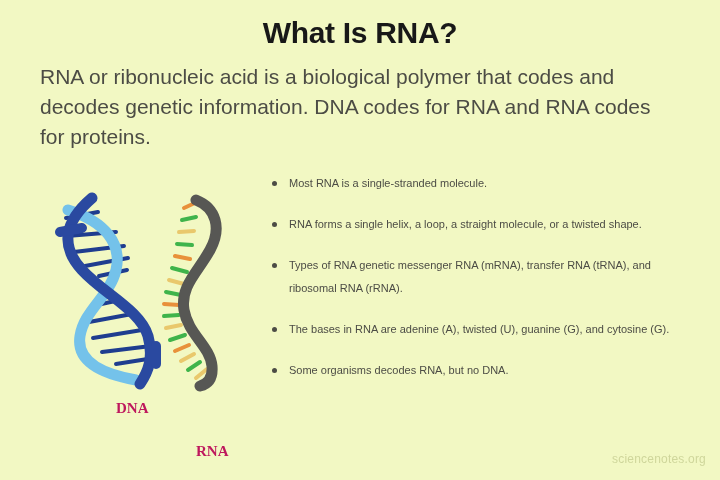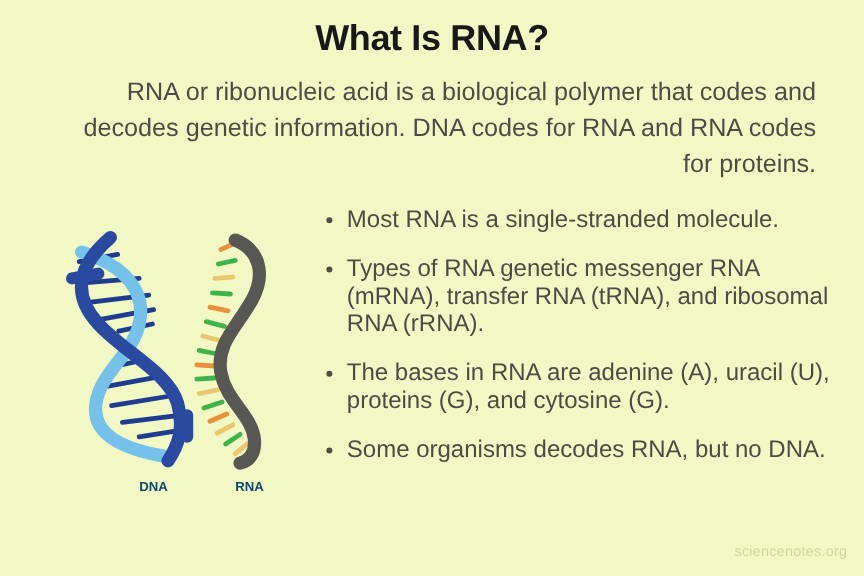--- a/index.html
+++ b/index.html
@@ -33,21 +33,21 @@
     font-weight: bold;
     color: #181818;
     letter-spacing: -0.3px;
     font-family: "Liberation Sans", sans-serif;
   }
   .intro {
     position: absolute;
     top: 62px;
     left: 40px;
     width: 640px;
-    text-align: right;
+    text-align: left;
     font-size: 21px;
     line-height: 30px;
     color: #4c4c45;
     font-family: "Liberation Sans", sans-serif;
   }
 
   
   .illustration {
     position: absolute;
     left: 44px;
@@ -61,40 +61,40 @@
   .captions {
     position: absolute;
     left: 44px;
     top: 400px;
     width: 232px;
     height: 24px;
   }
   .caption {
     position: absolute;
     top: 0;
-    font-size: 11px;
+    font-size: 15px;
     font-weight: bold;
-    color: #0c4a6e;
-    font-family: Liberation Sans, sans-serif;
+    color: #be185d;
+    font-family: Liberation Serif, serif;
   }
   .caption-dna { left: 72px; }
-  .caption-rna { left: 152px; }
+  .caption-rna { left: 152px; margin-top: 43px; }
 
   
   .facts {
     position: absolute;
     left: 268px;
     top: 172px;
     width: 430px;
   }
   .fact {
     position: relative;
     padding-left: 21px;
     margin-bottom: 18px;
-    font-size: 20px;
+    font-size: 11px;
     line-height: 23px;
     color: #4c4c45;
     font-family: "Liberation Sans", sans-serif;
   }
   .fact:last-child { margin-bottom: 0; }
   .fact .dot {
     position: absolute;
     left: 4px;
     top: 9px;
     width: 5px;
@@ -192,25 +192,29 @@
     <span class="caption caption-rna">RNA</span>
   </div>
 
   <div class="facts">
     <div class="fact">
       <span class="dot"></span>
       <span>Most RNA is a single-stranded molecule.</span>
     </div>
     <div class="fact">
       <span class="dot"></span>
+      <span>RNA forms a single helix, a loop, a straight molecule, or a twisted shape.</span>
+    </div>
+    <div class="fact">
+      <span class="dot"></span>
       <span>Types of RNA genetic messenger RNA (mRNA), transfer RNA (tRNA), and ribosomal RNA (rRNA).</span>
     </div>
     <div class="fact">
       <span class="dot"></span>
-      <span>The bases in RNA are adenine (A), uracil (U), proteins (G), and cytosine (G).</span>
+      <span>The bases in RNA are adenine (A), twisted (U), guanine (G), and cytosine (G).</span>
     </div>
     <div class="fact">
       <span class="dot"></span>
       <span>Some organisms decodes RNA, but no DNA.</span>
     </div>
   </div>
 
   <div class="attribution">sciencenotes.org</div>
 
 </div>

